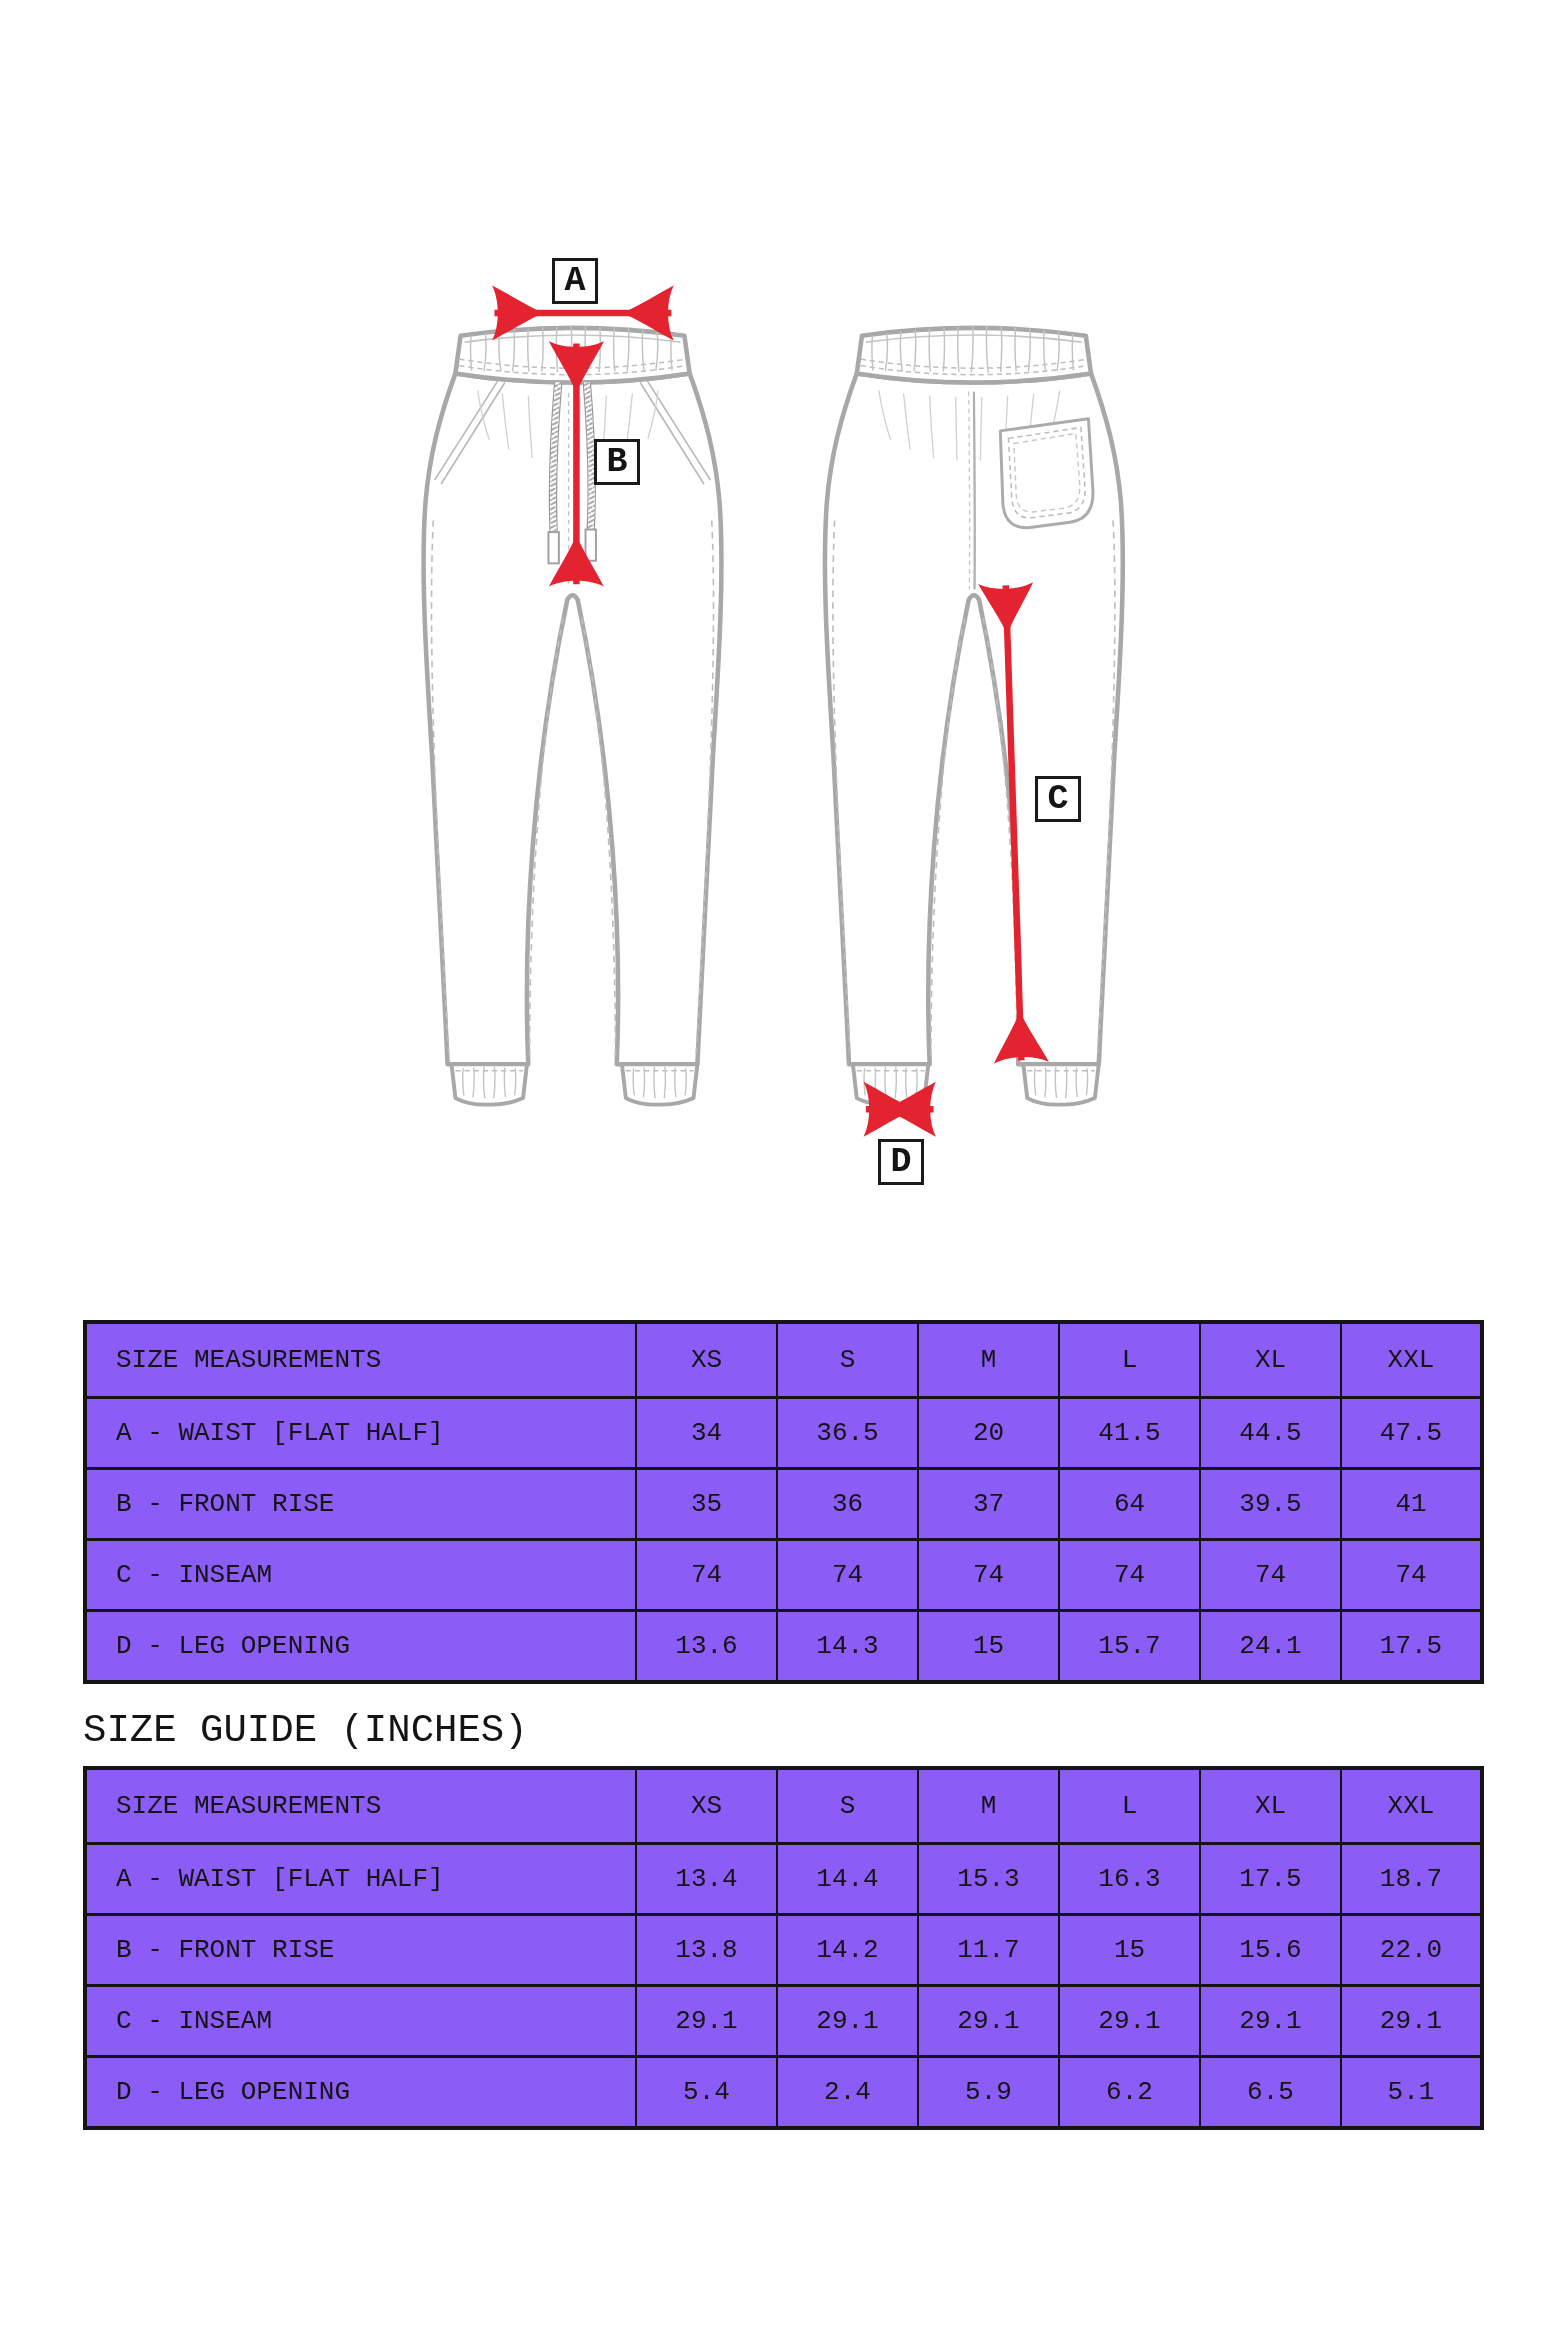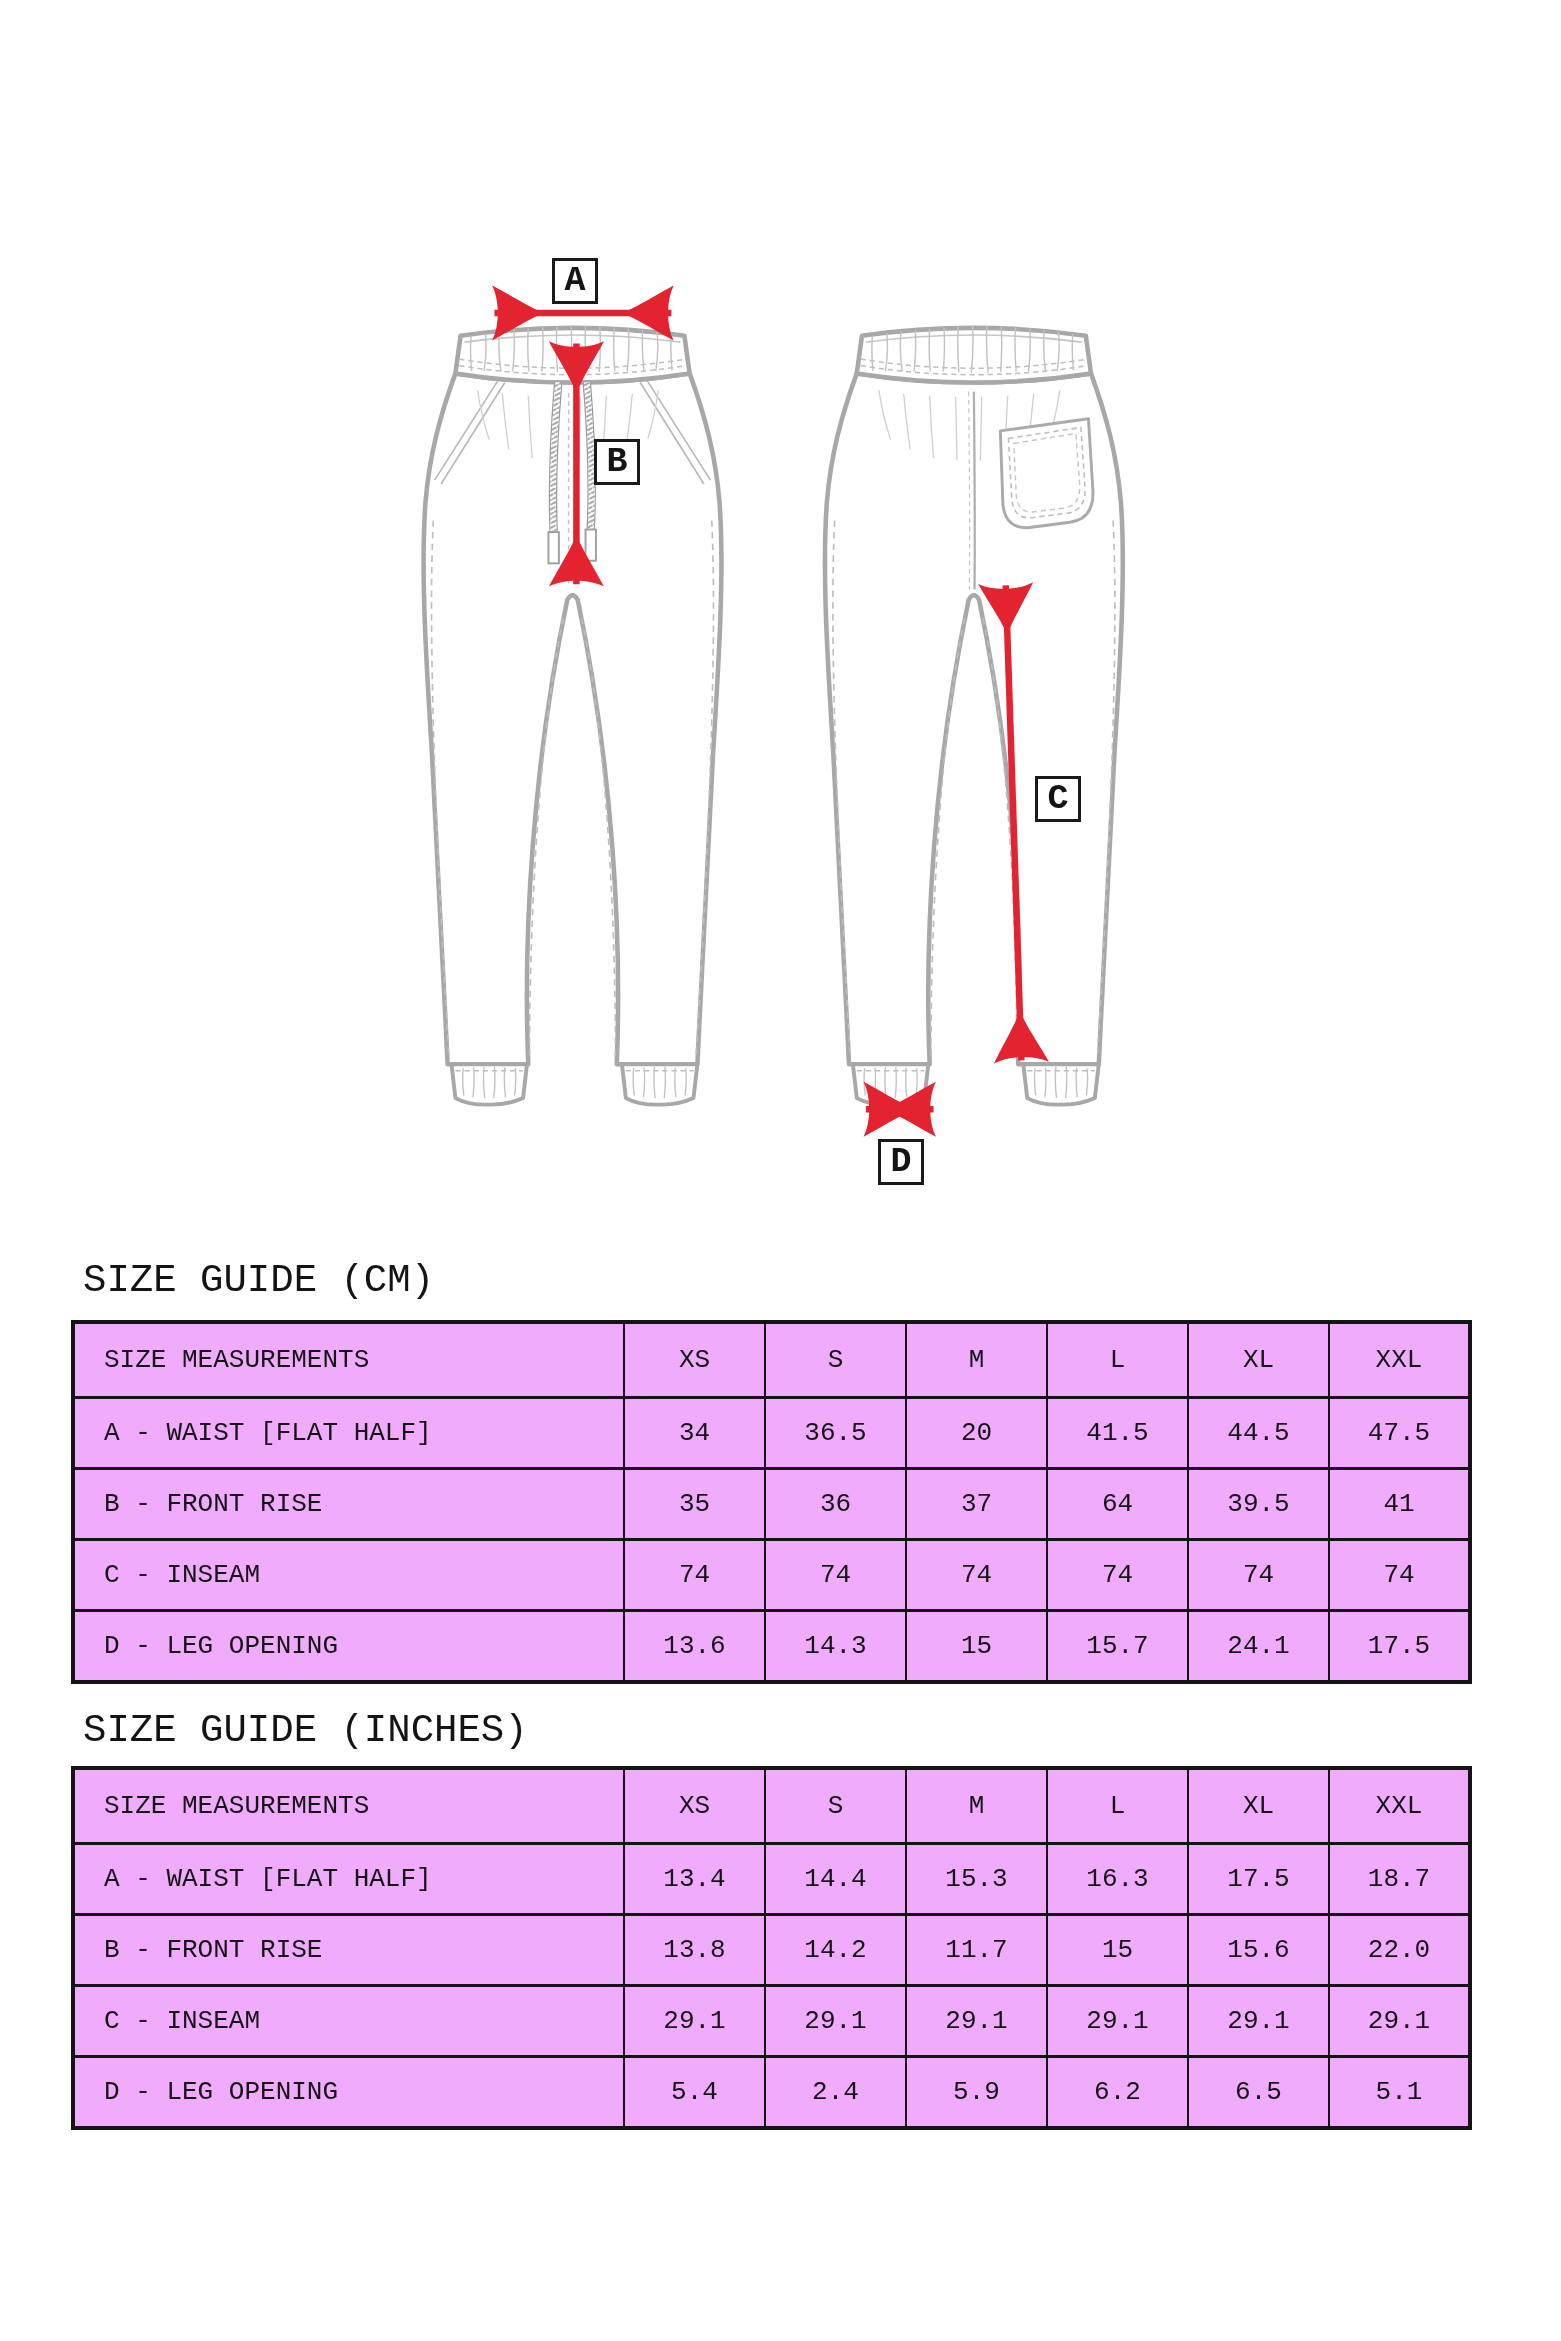--- a/index.html
+++ b/index.html
@@ -3,22 +3,22 @@
 <meta charset="utf-8">
 <style>
   html,body{margin:0;padding:0;background:#ffffff;}
   .page{position:relative;width:1562px;height:2342px;background:#ffffff;overflow:hidden;
         font-family:"Liberation Mono","DejaVu Sans Mono",monospace;color:#141414;}
   svg{position:absolute;left:0;top:0;}
   .lbl-box{position:absolute;width:40px;height:40px;border:3.9px solid #1a1a1a;background:#ffffff;
            display:flex;align-items:center;justify-content:center;
            font-size:35px;font-weight:700;line-height:1;}
   .guide-title{position:absolute;left:83px;font-size:39px;letter-spacing:0px;white-space:pre;}
-  table.size-table{position:absolute;left:71px;width:1400px;border-collapse:collapse;table-layout:fixed;
-                   background:#f0abfc;border:4.6px solid #141414;}
+  table.size-table{position:absolute;left:83px;width:1400px;border-collapse:collapse;table-layout:fixed;
+                   background:#8b5cf6;border:4.6px solid #141414;}
   table.size-table th,table.size-table td{
       border:2px solid #141414;border-top-width:3.3px;border-bottom-width:3.3px;
       font-size:26px;font-weight:400;text-align:center;vertical-align:middle;padding:0;}
   table.size-table thead th{height:72px;}
   table.size-table tbody td{height:68px;}
   table.size-table .c0{text-align:left;padding-left:29px;}
   col.meas{width:551px;} col.sz{width:141px;}
 </style>
 </head>
 <body>
@@ -116,21 +116,20 @@
   <div class="lbl-box" style="left:594px;top:439px;">
     <span>B</span>
     </div>
   <div class="lbl-box" style="left:1035px;top:776px;">
     <span>C</span>
     </div>
   <div class="lbl-box" style="left:878px;top:1139px;">
     <span>D</span>
     </div>
 
-  <div class="guide-title" style="top:1259px;">SIZE GUIDE (CM)</div>
   <table class="size-table" style="top:1320px;">
     <colgroup>
         <col class="meas">
         <col class="sz">
         <col class="sz">
         <col class="sz">
         <col class="sz">
         <col class="sz">
         <col class="sz">
       </colgroup>

